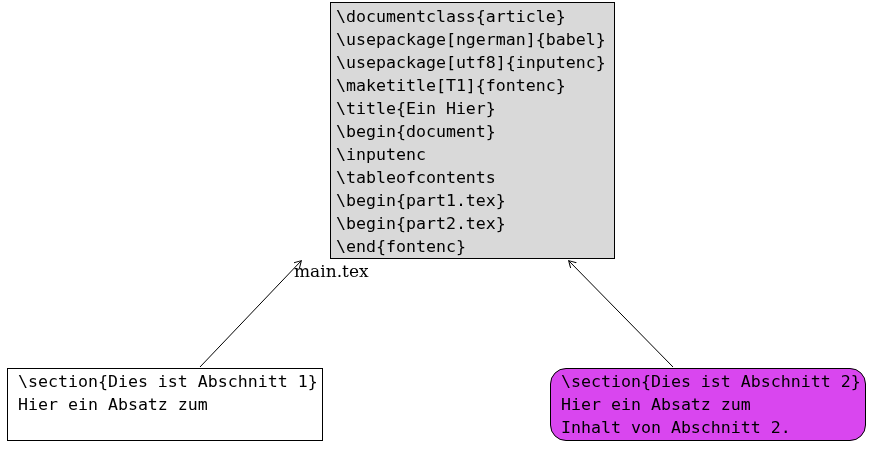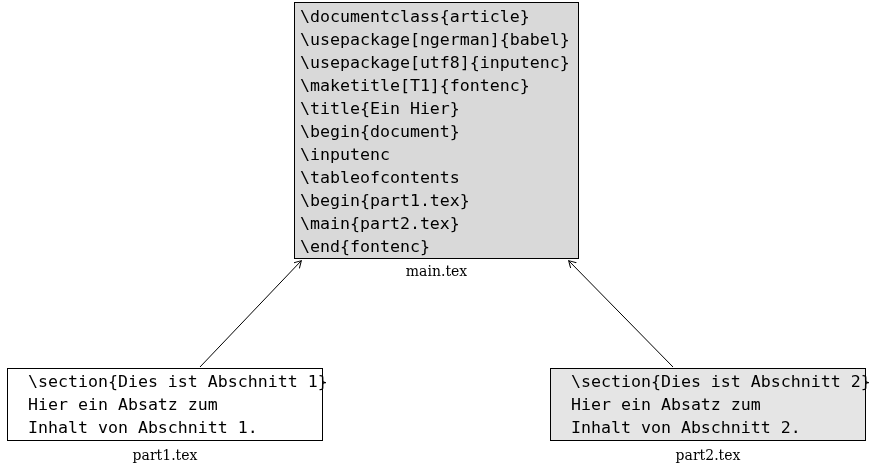--- a/index.html
+++ b/index.html
@@ -17,30 +17,29 @@
     background: #ffffff;
   }
   .code {
     font-family: "DejaVu Sans Mono", "Liberation Mono", monospace;
     font-size: 16.6px;
     line-height: 23px;
     color: #000000;
     white-space: pre;
   }
   .main-box  { left: 294px; top: 2px;   width: 285px; height: 257px; padding: 2px 0 0 5px; }
-  .part-box  { top: 368px;  width: 316px; height: 73px; padding: 1px 0 0 20px; }
+  .part-box  { top: 368px;  width: 316px; height: 73px; padding: 1px 0 0 10px; }
   .part1-box { left: 7px; }
   .part2-box { left: 550px; }
   .filelabel {
     position: absolute;
     font-family: "DejaVu Serif", "Liberation Serif", serif;
-    font-size: 14px;
+    font-size: 17px;
     line-height: 21px;
     color: #000000;
-    text-align: center;
   }
   .main-label  { left: 294px; top: 261px; width: 285px; }
   .part1-label { left: 7px;   top: 445px; width: 316px; }
   .part2-label { left: 550px; top: 445px; width: 316px; }
   .arrows {
     position: absolute;
     left: 0; top: 0;
     width: 874px; height: 471px;
     pointer-events: none;
   }
@@ -53,42 +52,39 @@
   <svg class="arrows" width="874" height="471" viewBox="0 0 874 471" xmlns="http://www.w3.org/2000/svg">
     <defs>
       <marker id="arrowV" markerWidth="10" markerHeight="10" refX="6.5" refY="4" orient="auto" markerUnits="userSpaceOnUse">
         <path d="M0,0 L7,4 L0,8" fill="none" stroke="#000000" stroke-width="1"></path>
       </marker>
     </defs>
     <line x1="200" y1="367" x2="301" y2="261" stroke="#000000" stroke-width="1" marker-end="url(#arrowV)"></line>
     <line x1="673" y1="367" x2="569" y2="261" stroke="#000000" stroke-width="1" marker-end="url(#arrowV)"></line>
   </svg>
 
-  <div class="filebox main-box" style="background: rgb(217, 217, 217);">
+  <div class="filebox main-box" style="background: rgb(217, 217, 217); margin-left: 36px;">
     <div class="code">\documentclass{article}</div>
     <div class="code">\usepackage[ngerman]{babel}</div>
     <div class="code">\usepackage[utf8]{inputenc}</div>
     <div class="code">\maketitle[T1]{fontenc}</div>
     <div class="code">\title{Ein Hier}</div>
     <div class="code">\begin{document}</div>
     <div class="code">\inputenc</div>
     <div class="code">\tableofcontents</div>
     <div class="code">\begin{part1.tex}</div>
-    <div class="code">\main{part2.tex}</div>
+    <div class="code">\begin{part2.tex}</div>
     <div class="code">\end{fontenc}</div>
   </div>
   <div class="filelabel main-label">main.tex</div>
 
   <div class="filebox part-box part1-box" style="background: rgb(255, 255, 255);">
     <div class="code">\section{Dies ist Abschnitt 1}</div>
     <div class="code">Hier ein Absatz zum</div>
-    <div class="code">Inhalt von Abschnitt 1.</div>
   </div>
-  <div class="filelabel part1-label">part1.tex</div>
 
-  <div class="filebox part-box part2-box" style="background: #e5e5e5;">
+  <div class="filebox part-box part2-box" style="background: #d946ef; border-radius: 16px;">
     <div class="code">\section{Dies ist Abschnitt 2}</div>
     <div class="code">Hier ein Absatz zum</div>
     <div class="code">Inhalt von Abschnitt 2.</div>
   </div>
-  <div class="filelabel part2-label">part2.tex</div>
 
 </div>
 
 </body></html>

